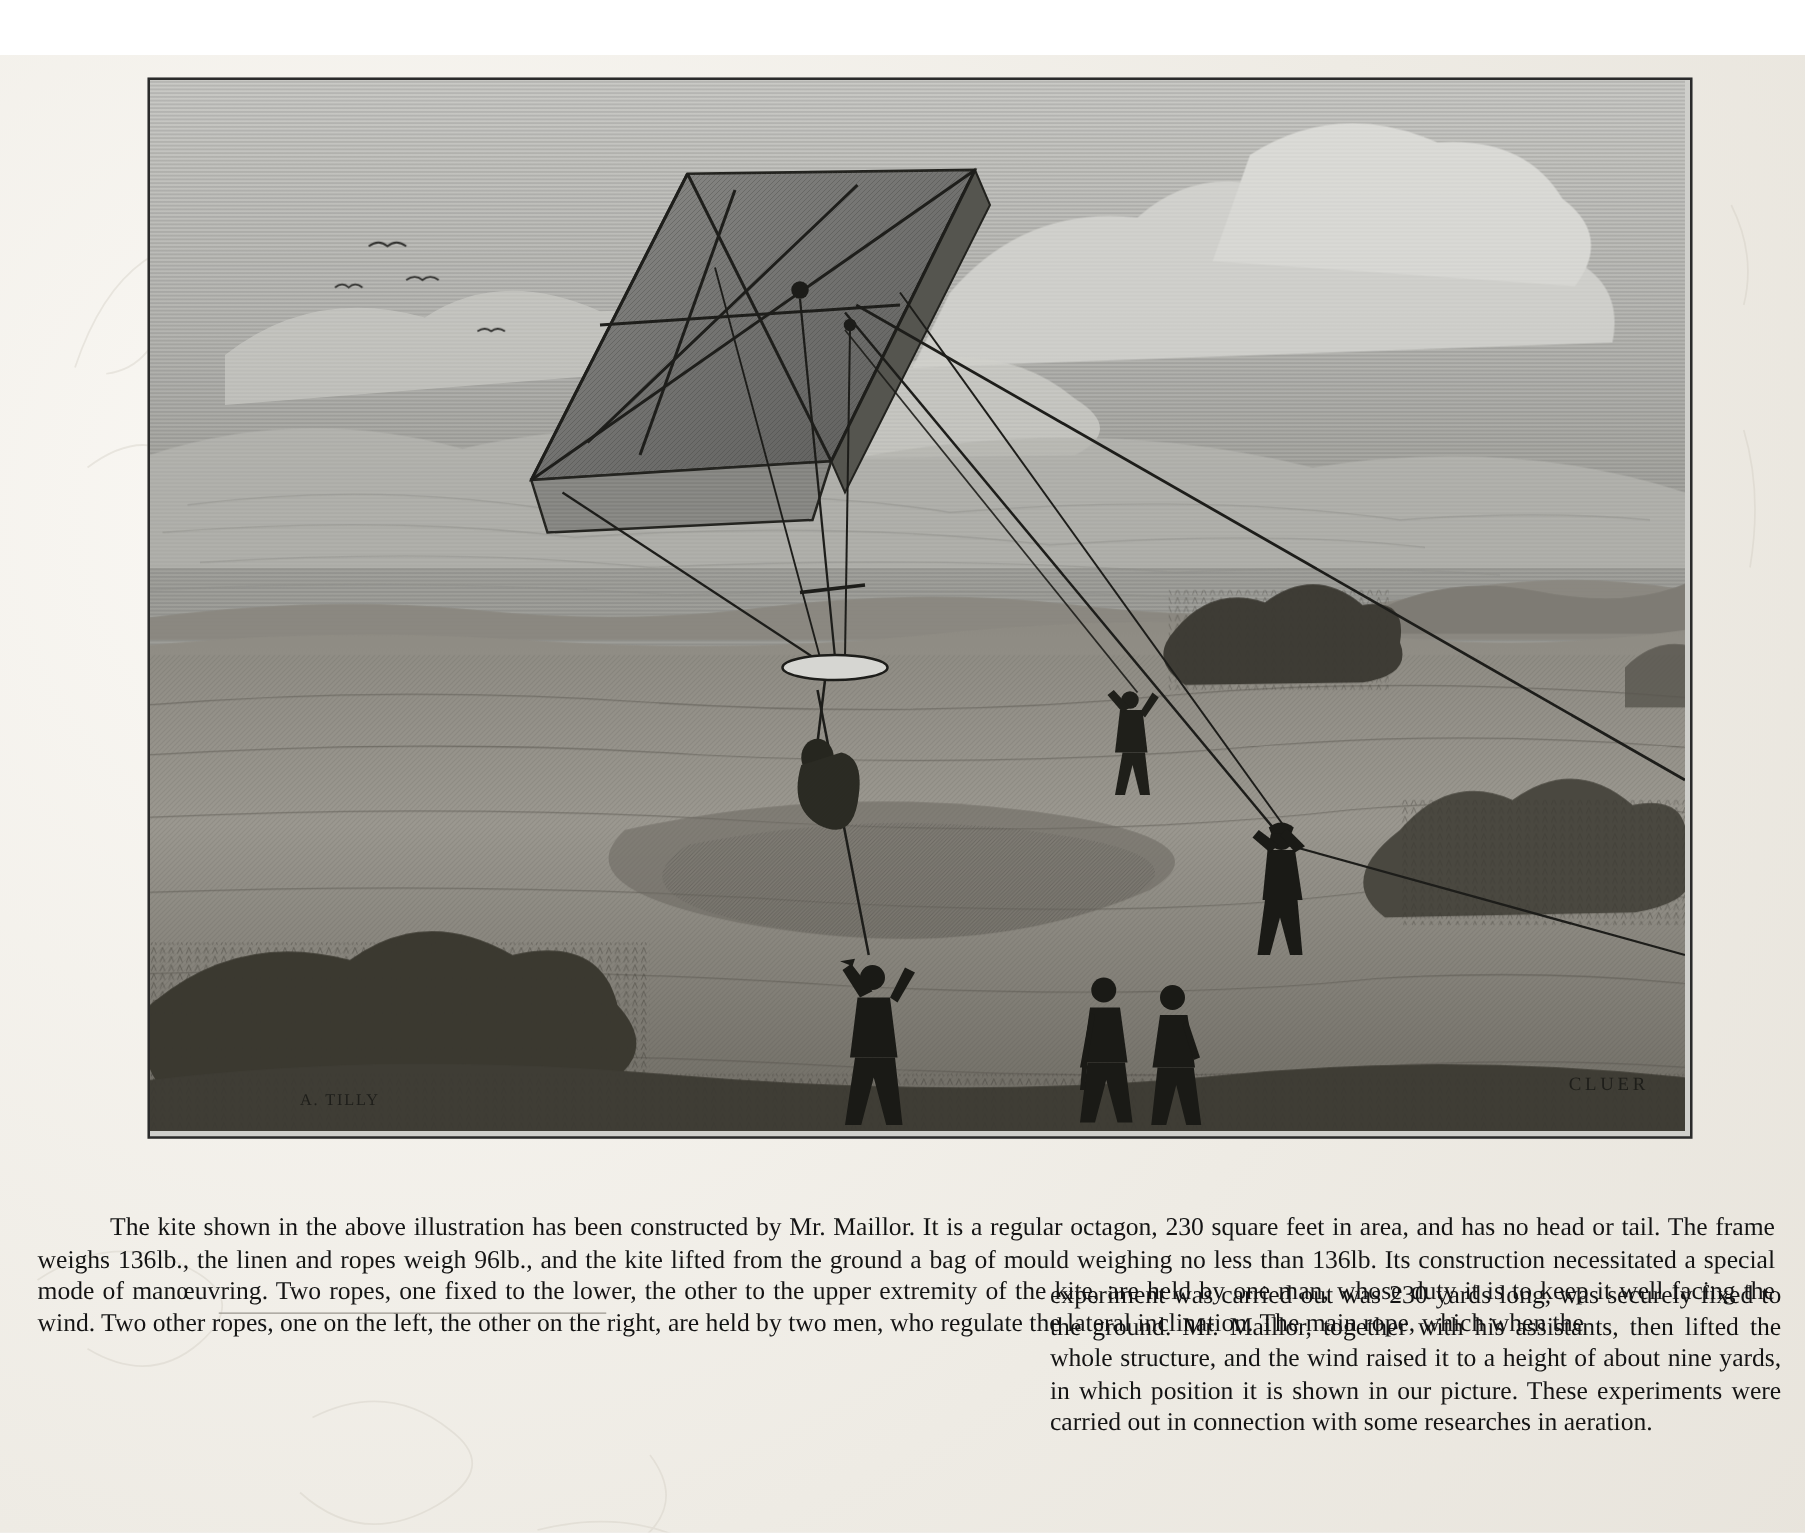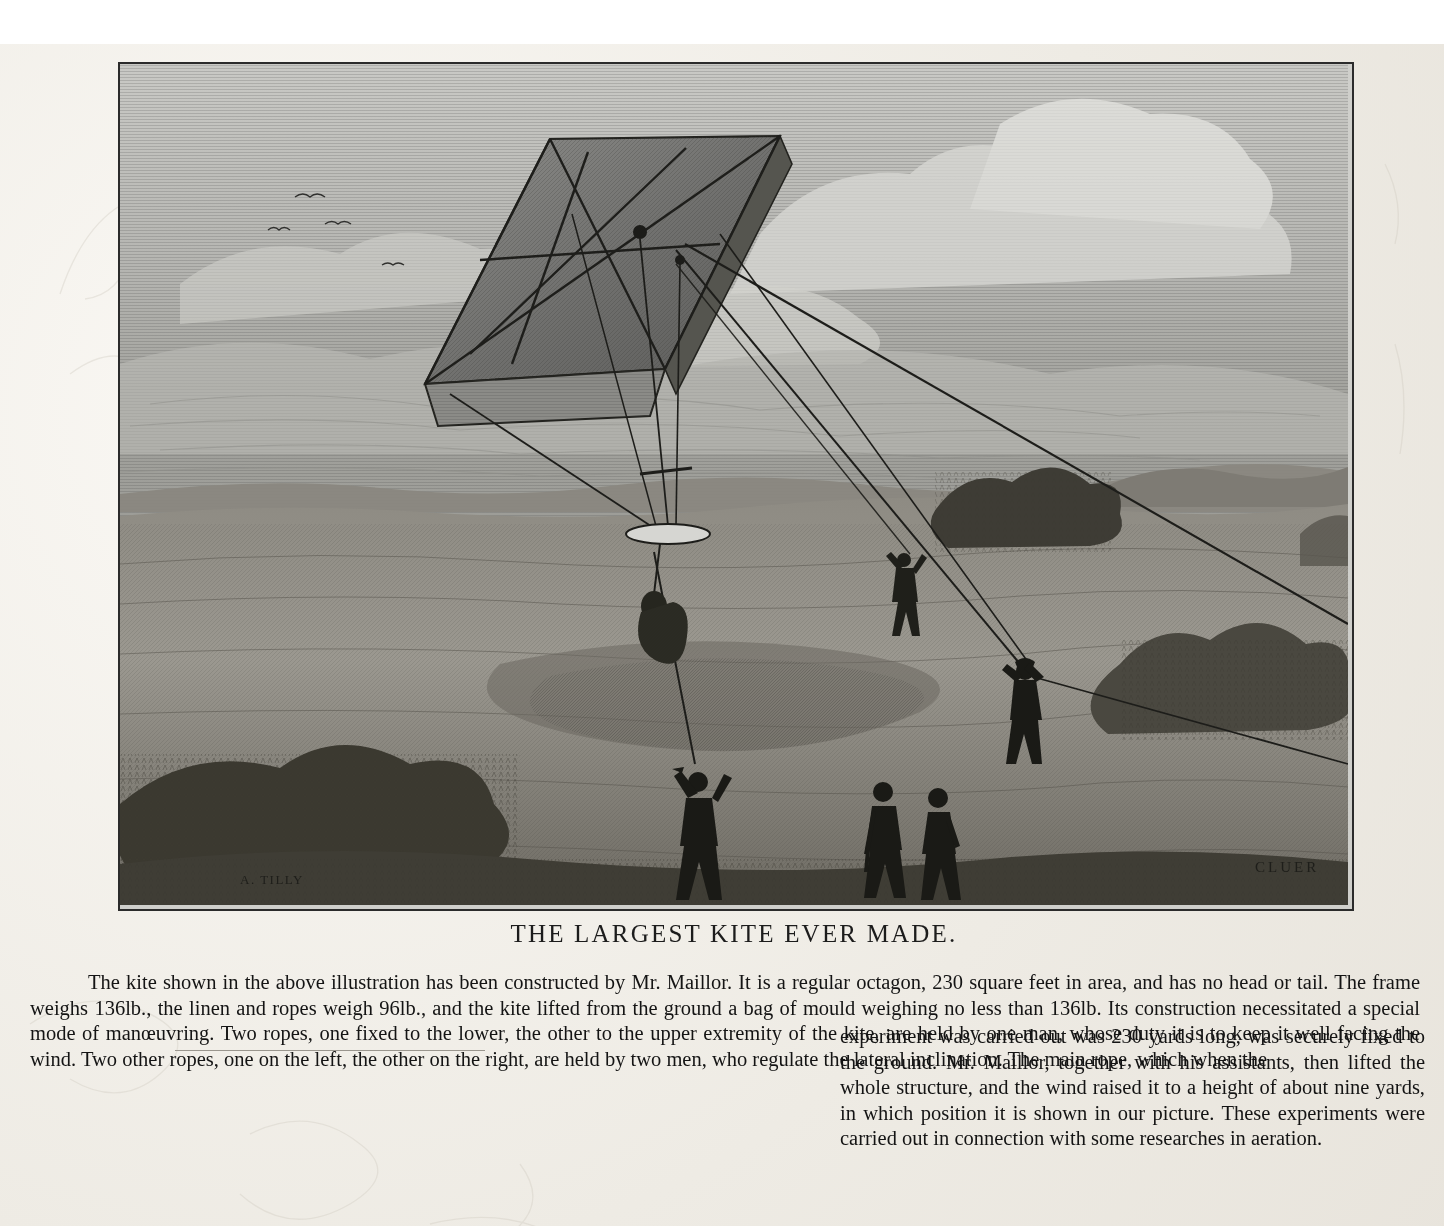--- a/index.html
+++ b/index.html
@@ -309,21 +309,20 @@
           <path d="M806 790 l-5 46 l12 0 l8 -32 l8 32 l12 0 l-6 -46 z"></path>
           <path d="M830 752 l10 30 l-5 2 l-9 -28 z"></path>
         </g>
       </g>
 
       <text x="1135" y="808" font-family="Liberation Serif, serif" font-size="15" fill="#1e1e1a" letter-spacing="3">CLUER</text>
       <text x="120" y="820" font-family="Liberation Serif, serif" font-size="13" fill="#1e1e1a" letter-spacing="1.5">A. TILLY</text>
     </svg>
   </div>
 
-  <div class="caption">THE LARGEST KITE EVER MADE.</div>
 
   <div class="article">
     <p class="lead">The kite shown in the above illustration has been constructed by Mr. Maillor.  It is a regular octagon, 230 square feet in area, and has no head or tail.  The frame weighs 136lb., the linen and ropes weigh 96lb., and the kite lifted from the ground a bag of mould weighing no less than 136lb.  Its construction necessitated a special mode of manœuvring.  Two ropes, one fixed to the lower, the other to the upper extremity of the kite, are held by one man, whose duty it is to keep it well facing the wind.  Two other ropes, one on the left, the other on the right, are held by two men, who regulate the lateral inclination.  The main rope, which when the</p>
   </div>
 
   <div class="lower">
     <div class="rule"></div>
     <div class="col-right">
       <p>experiment was carried out was 230 yards long, was securely fixed to the ground.  Mr. Maillor, together with his assistants, then lifted the whole structure, and the wind raised it to a height of about nine yards, in which position it is shown in our picture.  These experiments were carried out in connection with some researches in aeration.</p>
     </div>

